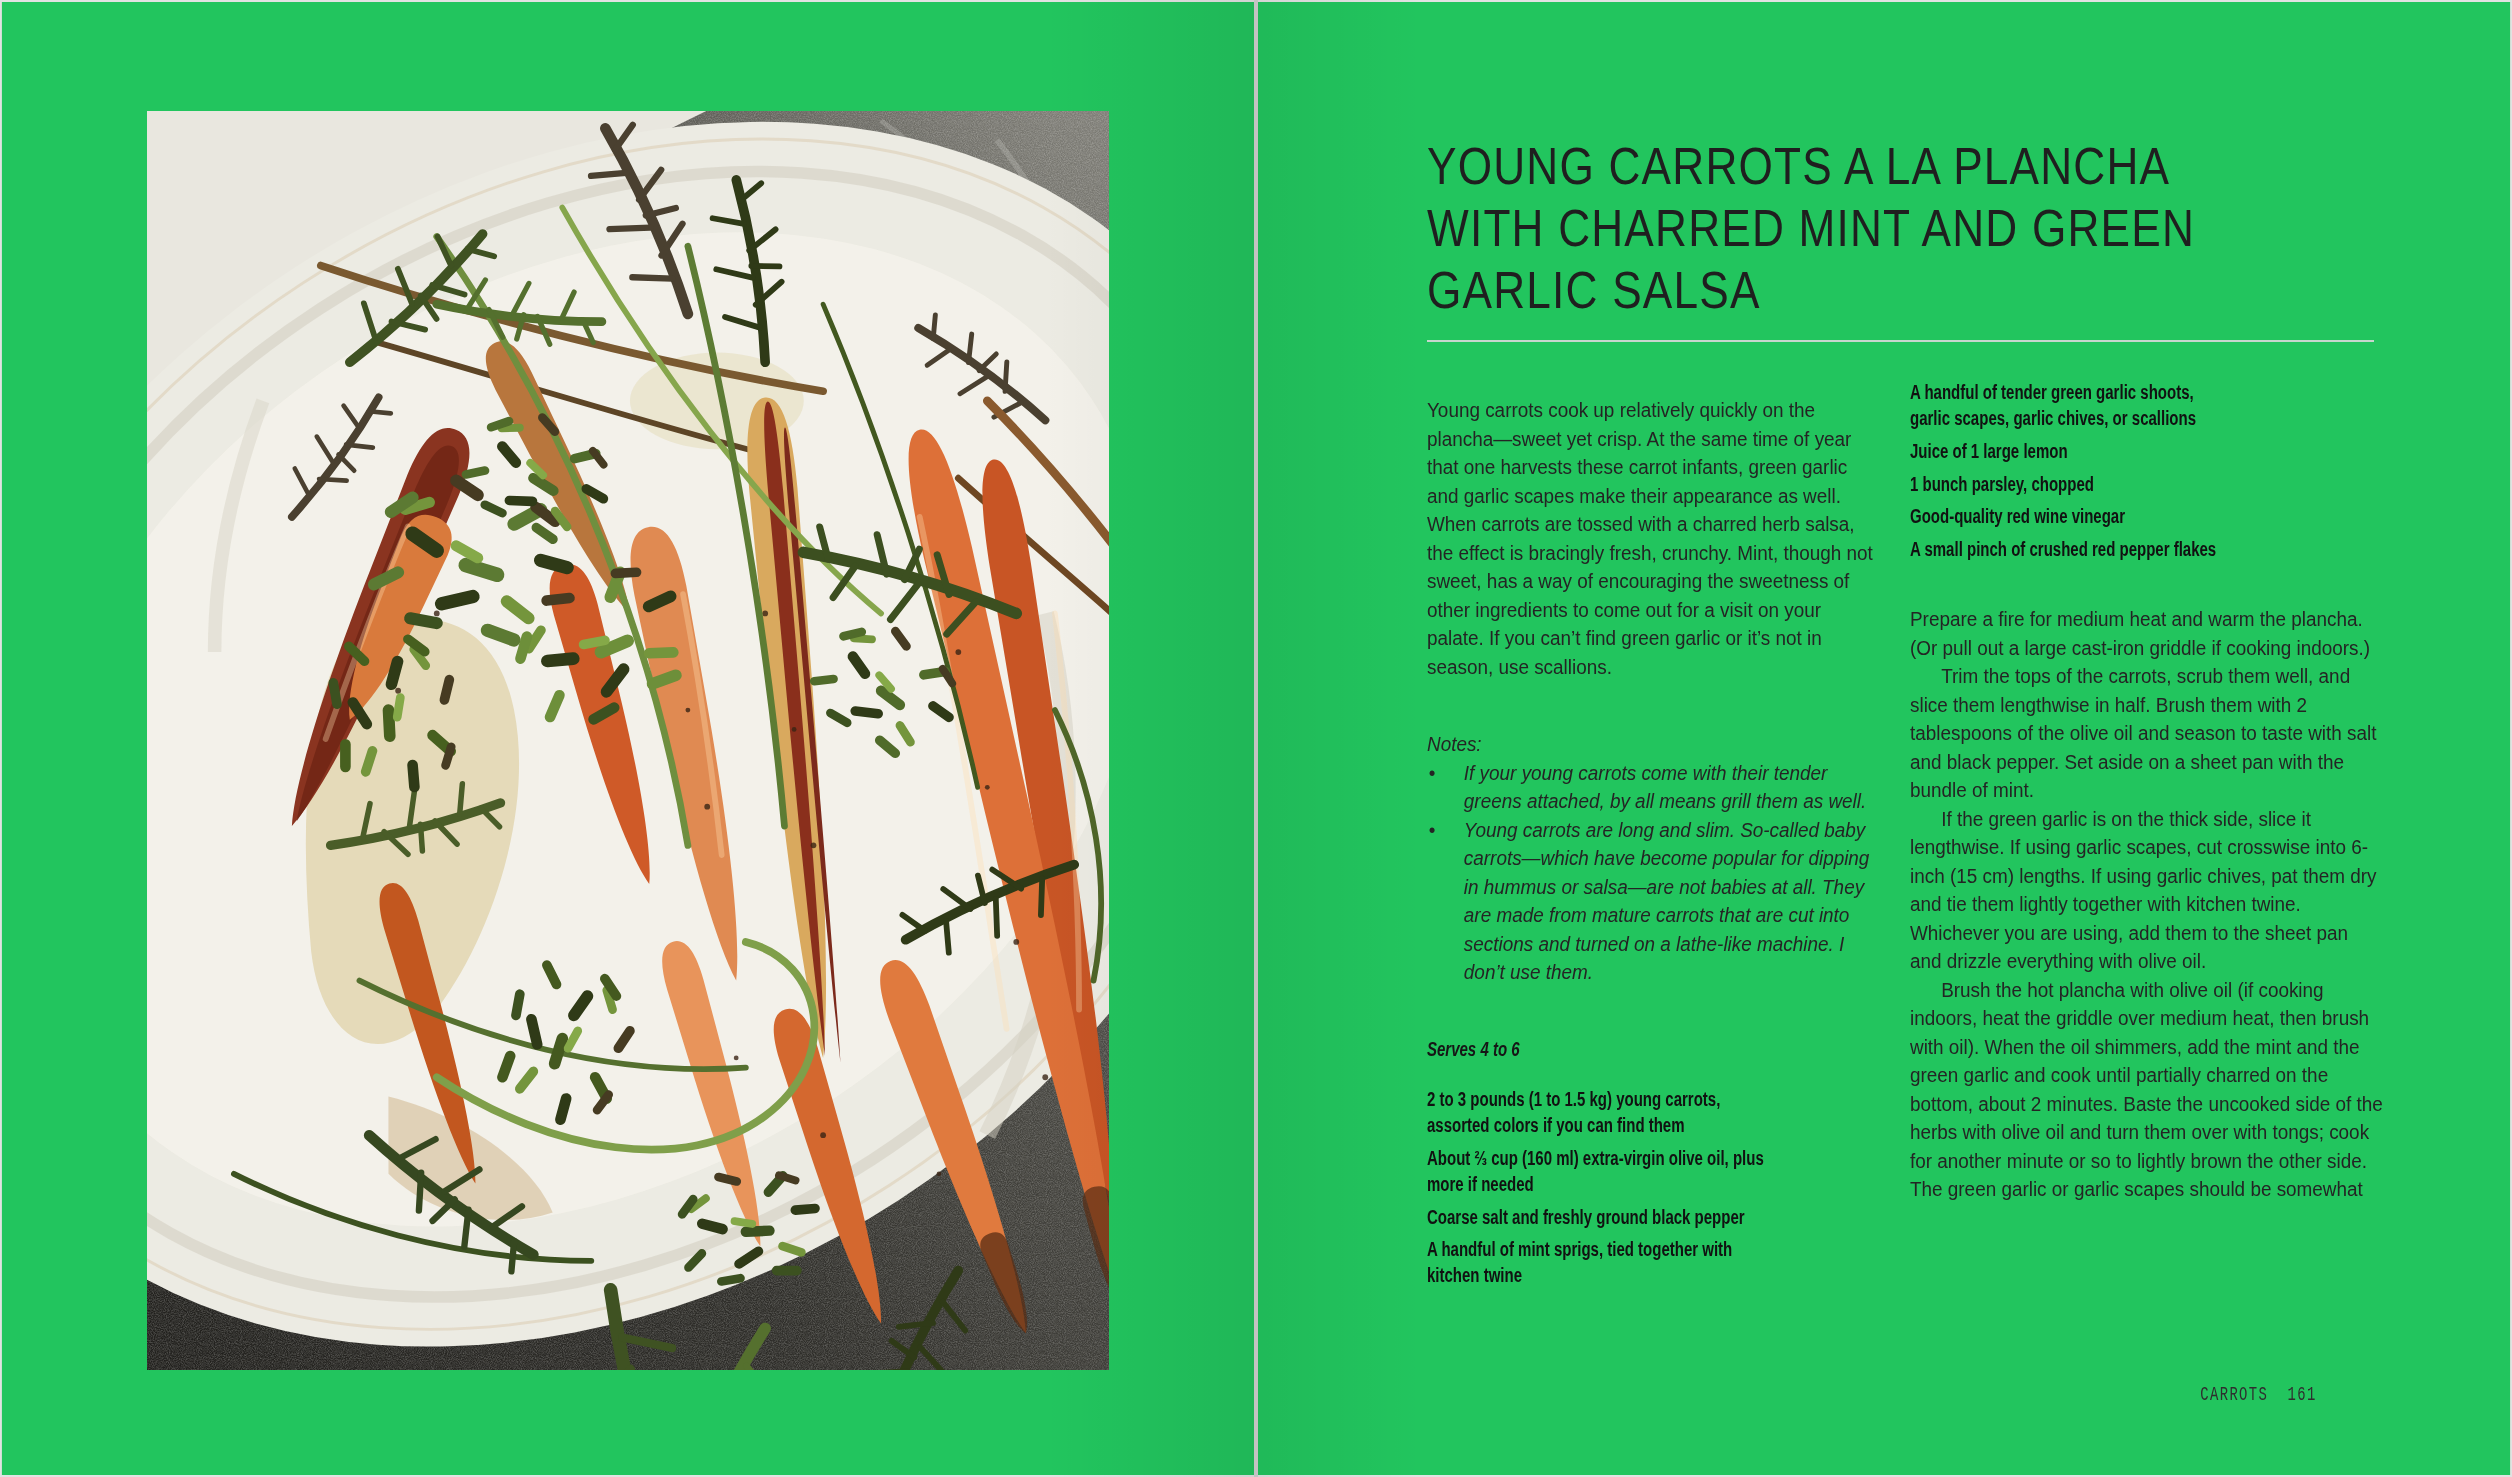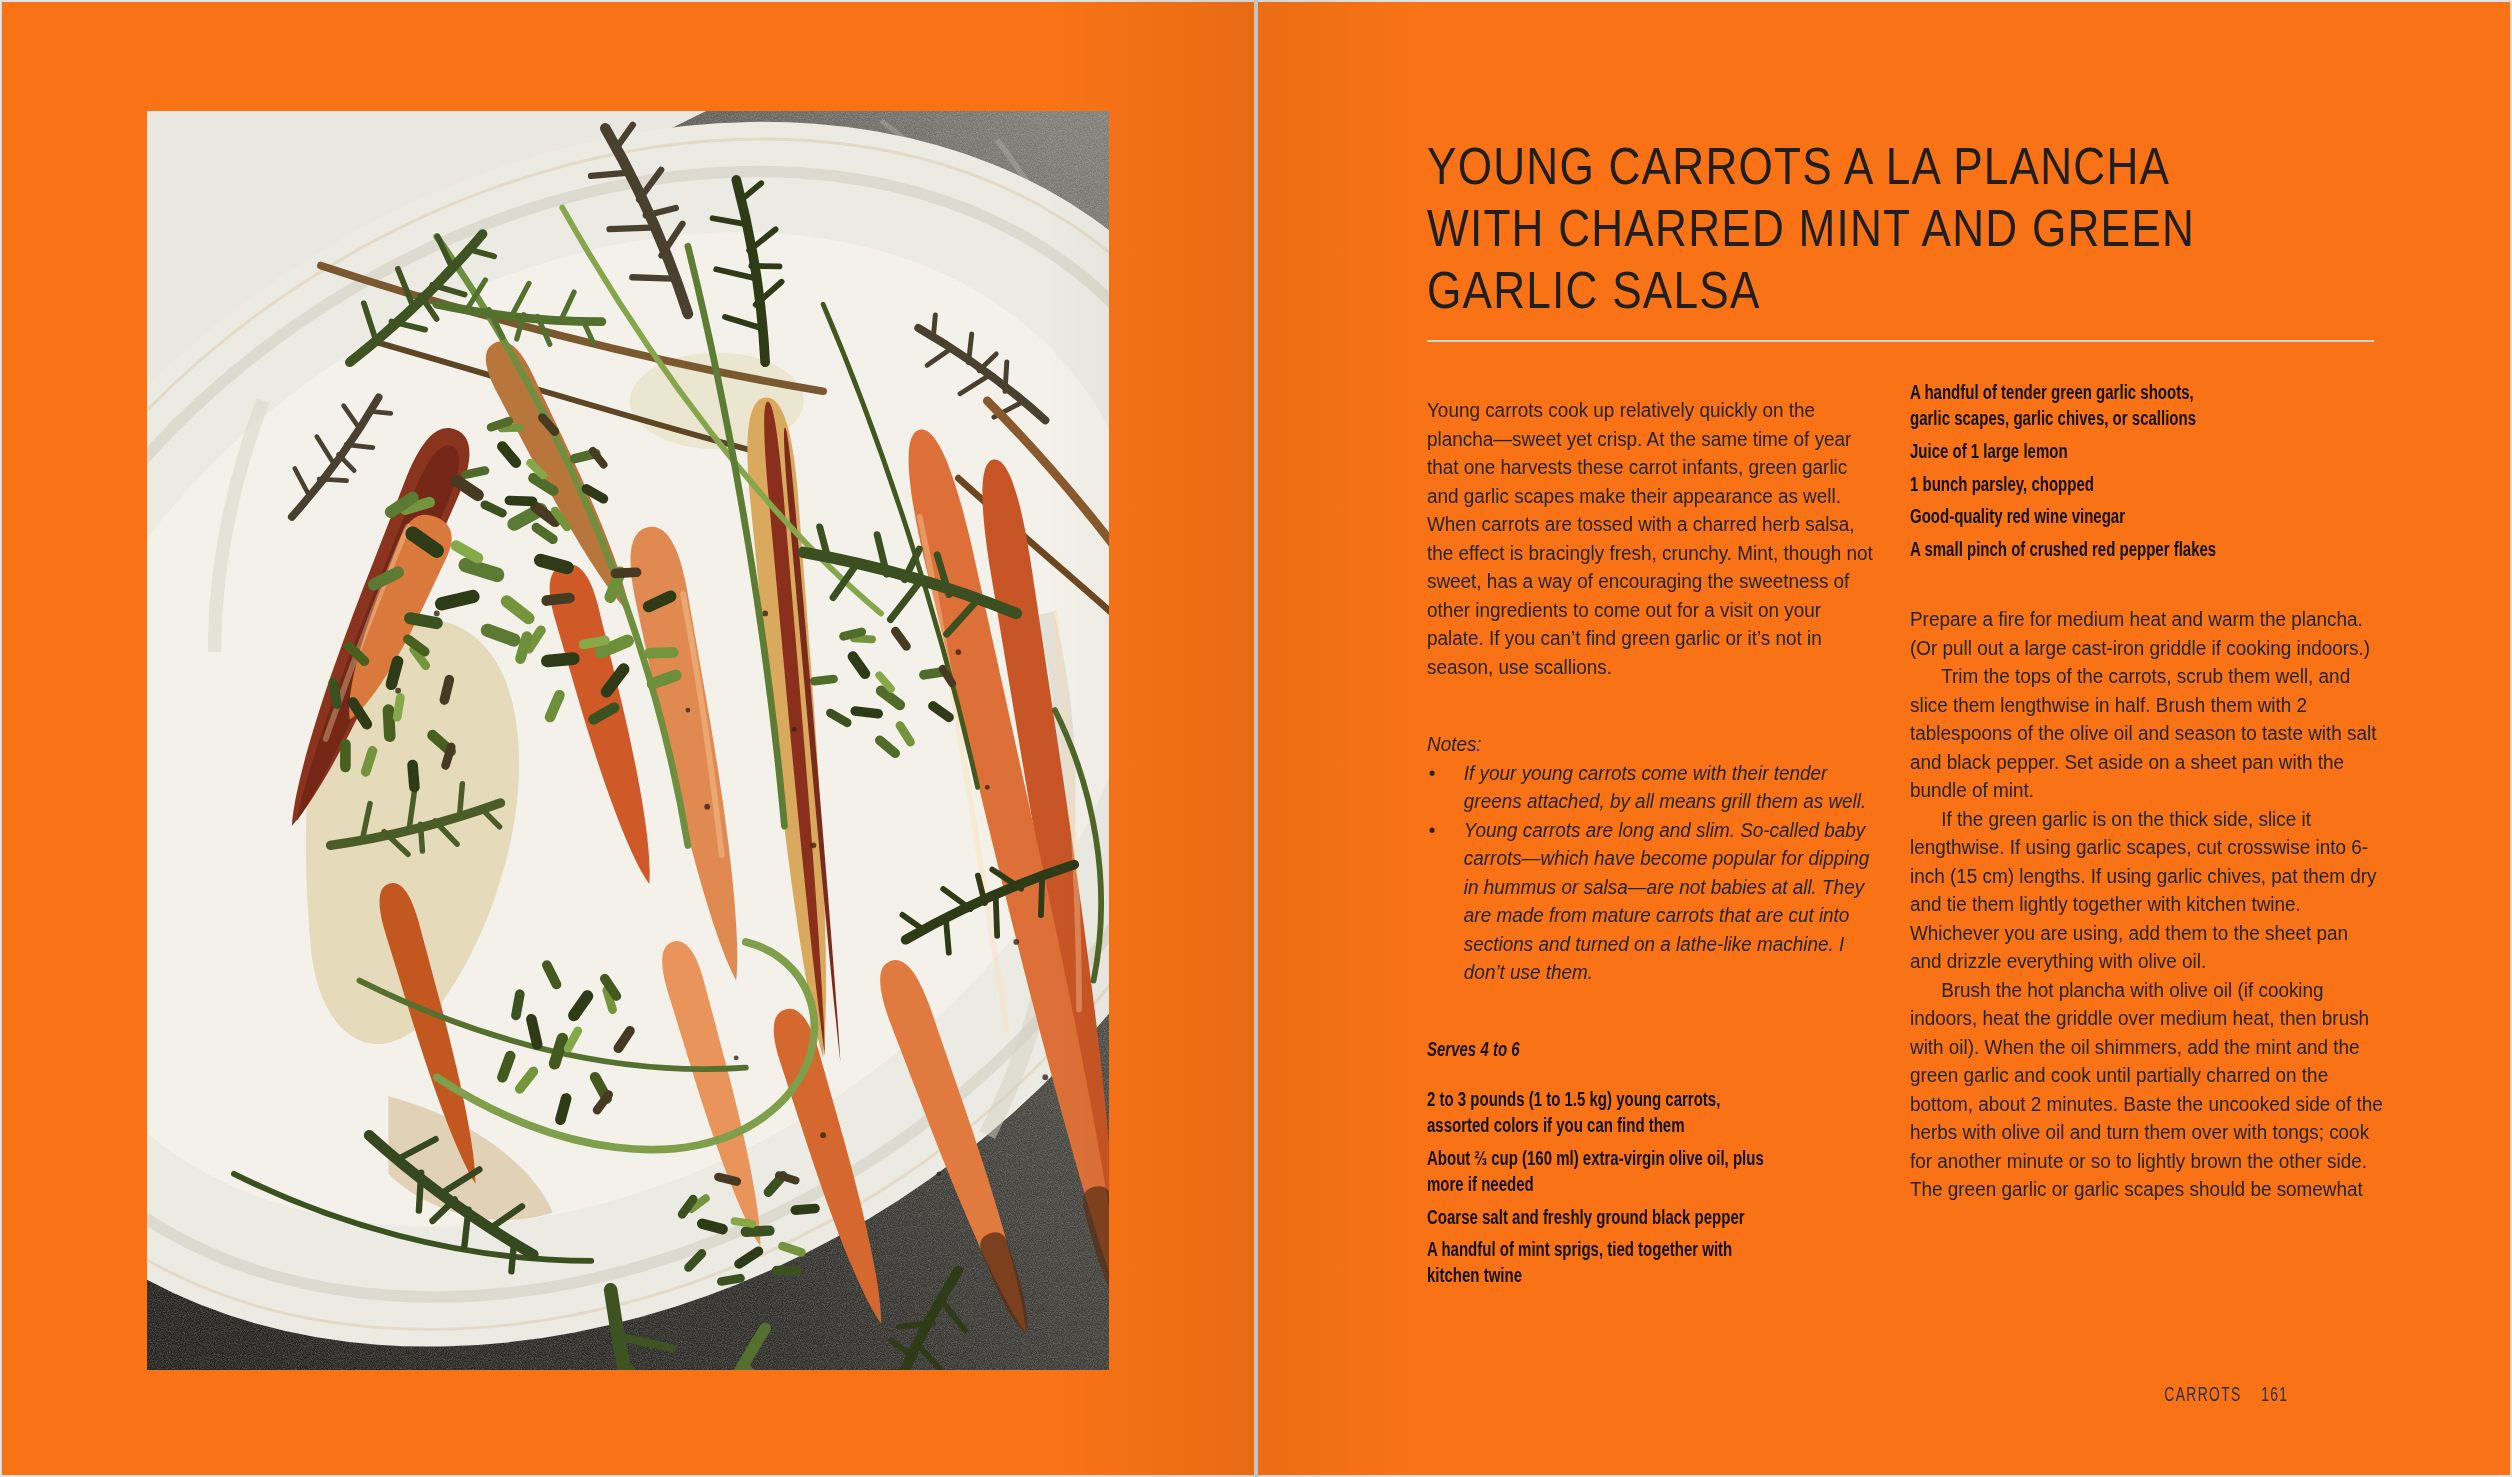--- a/index.html
+++ b/index.html
@@ -1,16 +1,16 @@
 <!DOCTYPE html>
 <html><head>
 <meta charset="utf-8">
 <style>
   html,body{margin:0;padding:0;width:2512px;height:1477px;overflow:hidden;background:#ffffff;}
-  .spread{position:relative;width:2512px;height:1477px;background:#f97316;
+  .spread{position:relative;width:2512px;height:1477px;background:#22c55e;
           box-shadow:inset 0 0 0 1.9px #e2e2e2;
           font-family:"Liberation Sans","DejaVu Sans",sans-serif;color:#242424;}
   
   .gutter-shade-left{position:absolute;left:1044px;top:0;width:211px;height:100%;
      background:linear-gradient(to right,rgba(0,0,0,0),rgba(0,0,0,0.07));}
   .gutter-line{position:absolute;left:1254px;top:0;width:3.9px;height:100%;background:#c3c3c3;}
   .gutter-shade-right{position:absolute;left:1258px;top:0;width:164px;height:100%;
      background:linear-gradient(to right,rgba(0,0,0,0.06),rgba(0,0,0,0));}
 
   .photo{position:absolute;left:147px;top:111px;width:962px;height:1259px;overflow:hidden;}
@@ -31,21 +31,21 @@
   .serves{position:absolute;left:1427px;top:1036px;width:618px;font-size:20px;line-height:26px;
      font-weight:700;font-style:italic;transform:scaleX(0.75);transform-origin:0 0;color:#161616;}
   .ing{position:absolute;width:638px;transform:scaleX(0.75);transform-origin:0 0;color:#111111;}
   .ing-left{left:1427px;top:1086px;}
   .ing-right{left:1910px;top:379px;}
   .ing p{margin:0 0 6.8px 0;font-weight:700;font-size:20px;line-height:26px;white-space:pre-line;}
   .steps{position:absolute;left:1910px;top:605px;width:501px;}
   .steps p{margin:0;}
   .steps p + p{text-indent:33px;}
 
-  .footer{position:absolute;left:2116px;top:1384px;width:240px;text-align:left;}
+  .footer{position:absolute;left:2116px;top:1384px;width:240px;text-align:center;font-family:Liberation Mono, monospace;}
   .footer-line{display:inline-block;font-size:19.3px;letter-spacing:1.9px;color:#2e2e2e;
      transform:scaleX(0.72);transform-origin:100% 0;white-space:nowrap;}
   .footer-page{margin-left:27px;}
 </style>
 </head>
 <body>
 
 <div class="spread">
 
   <div class="photo" title="Grilled young carrots with charred mint and green garlic salsa piled on a white ceramic platter set on dark slate">

